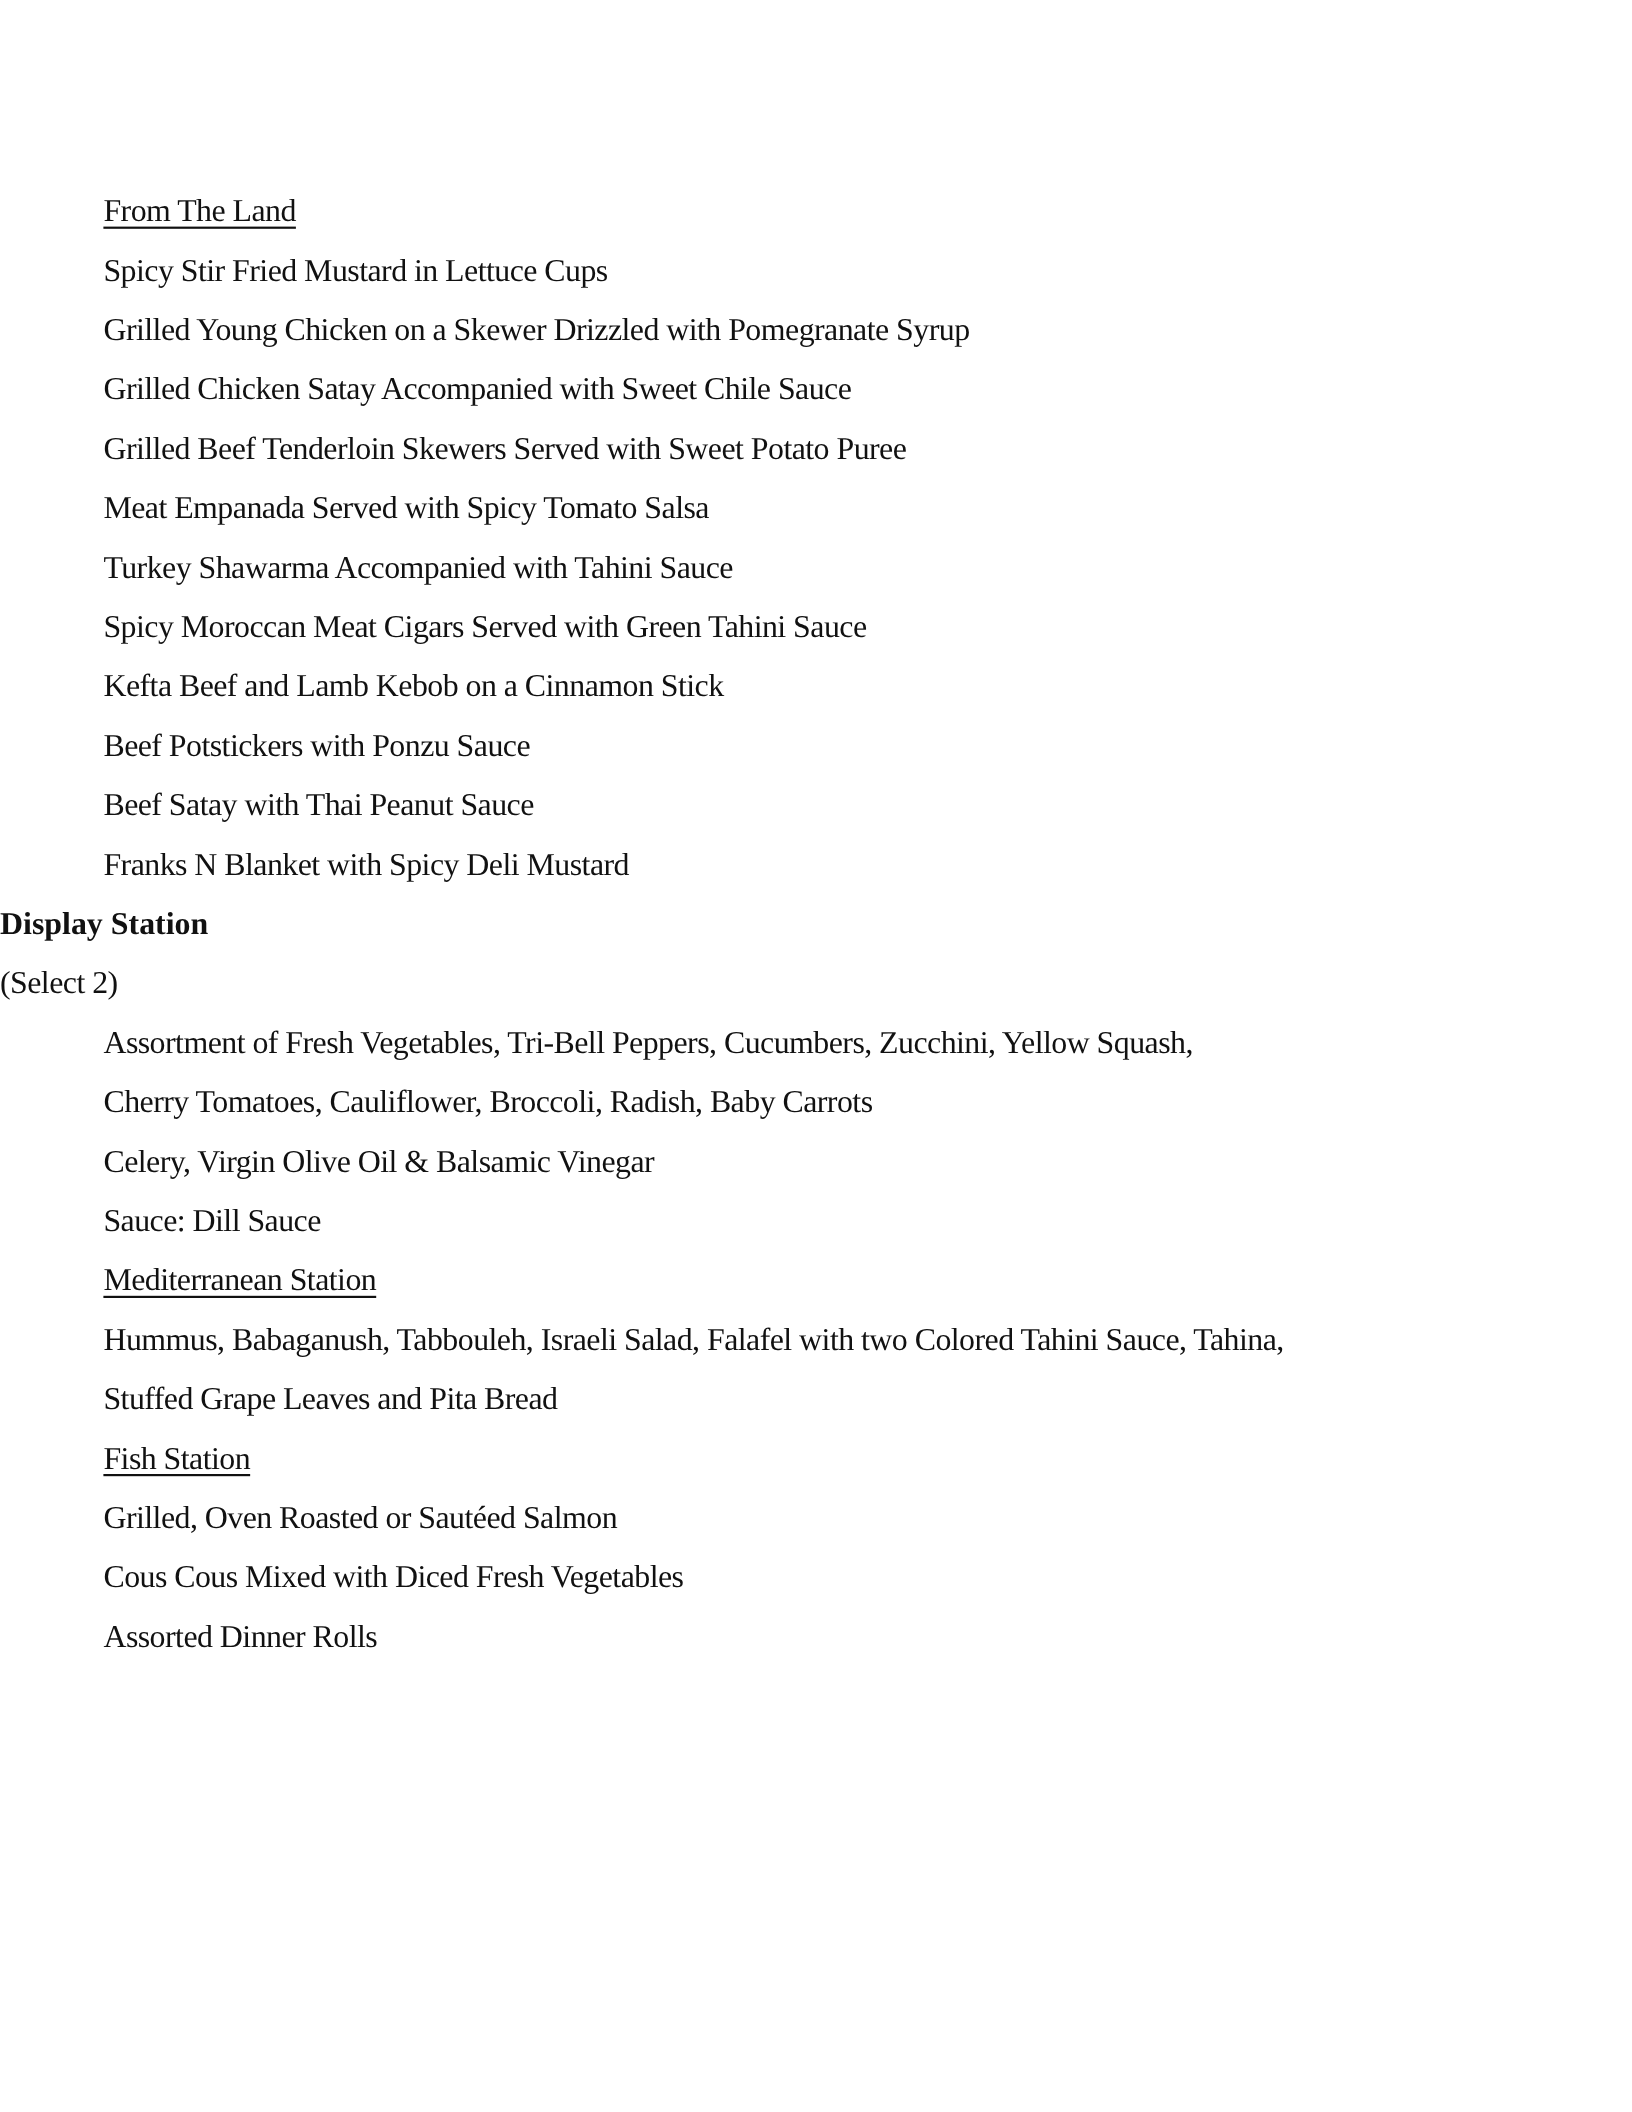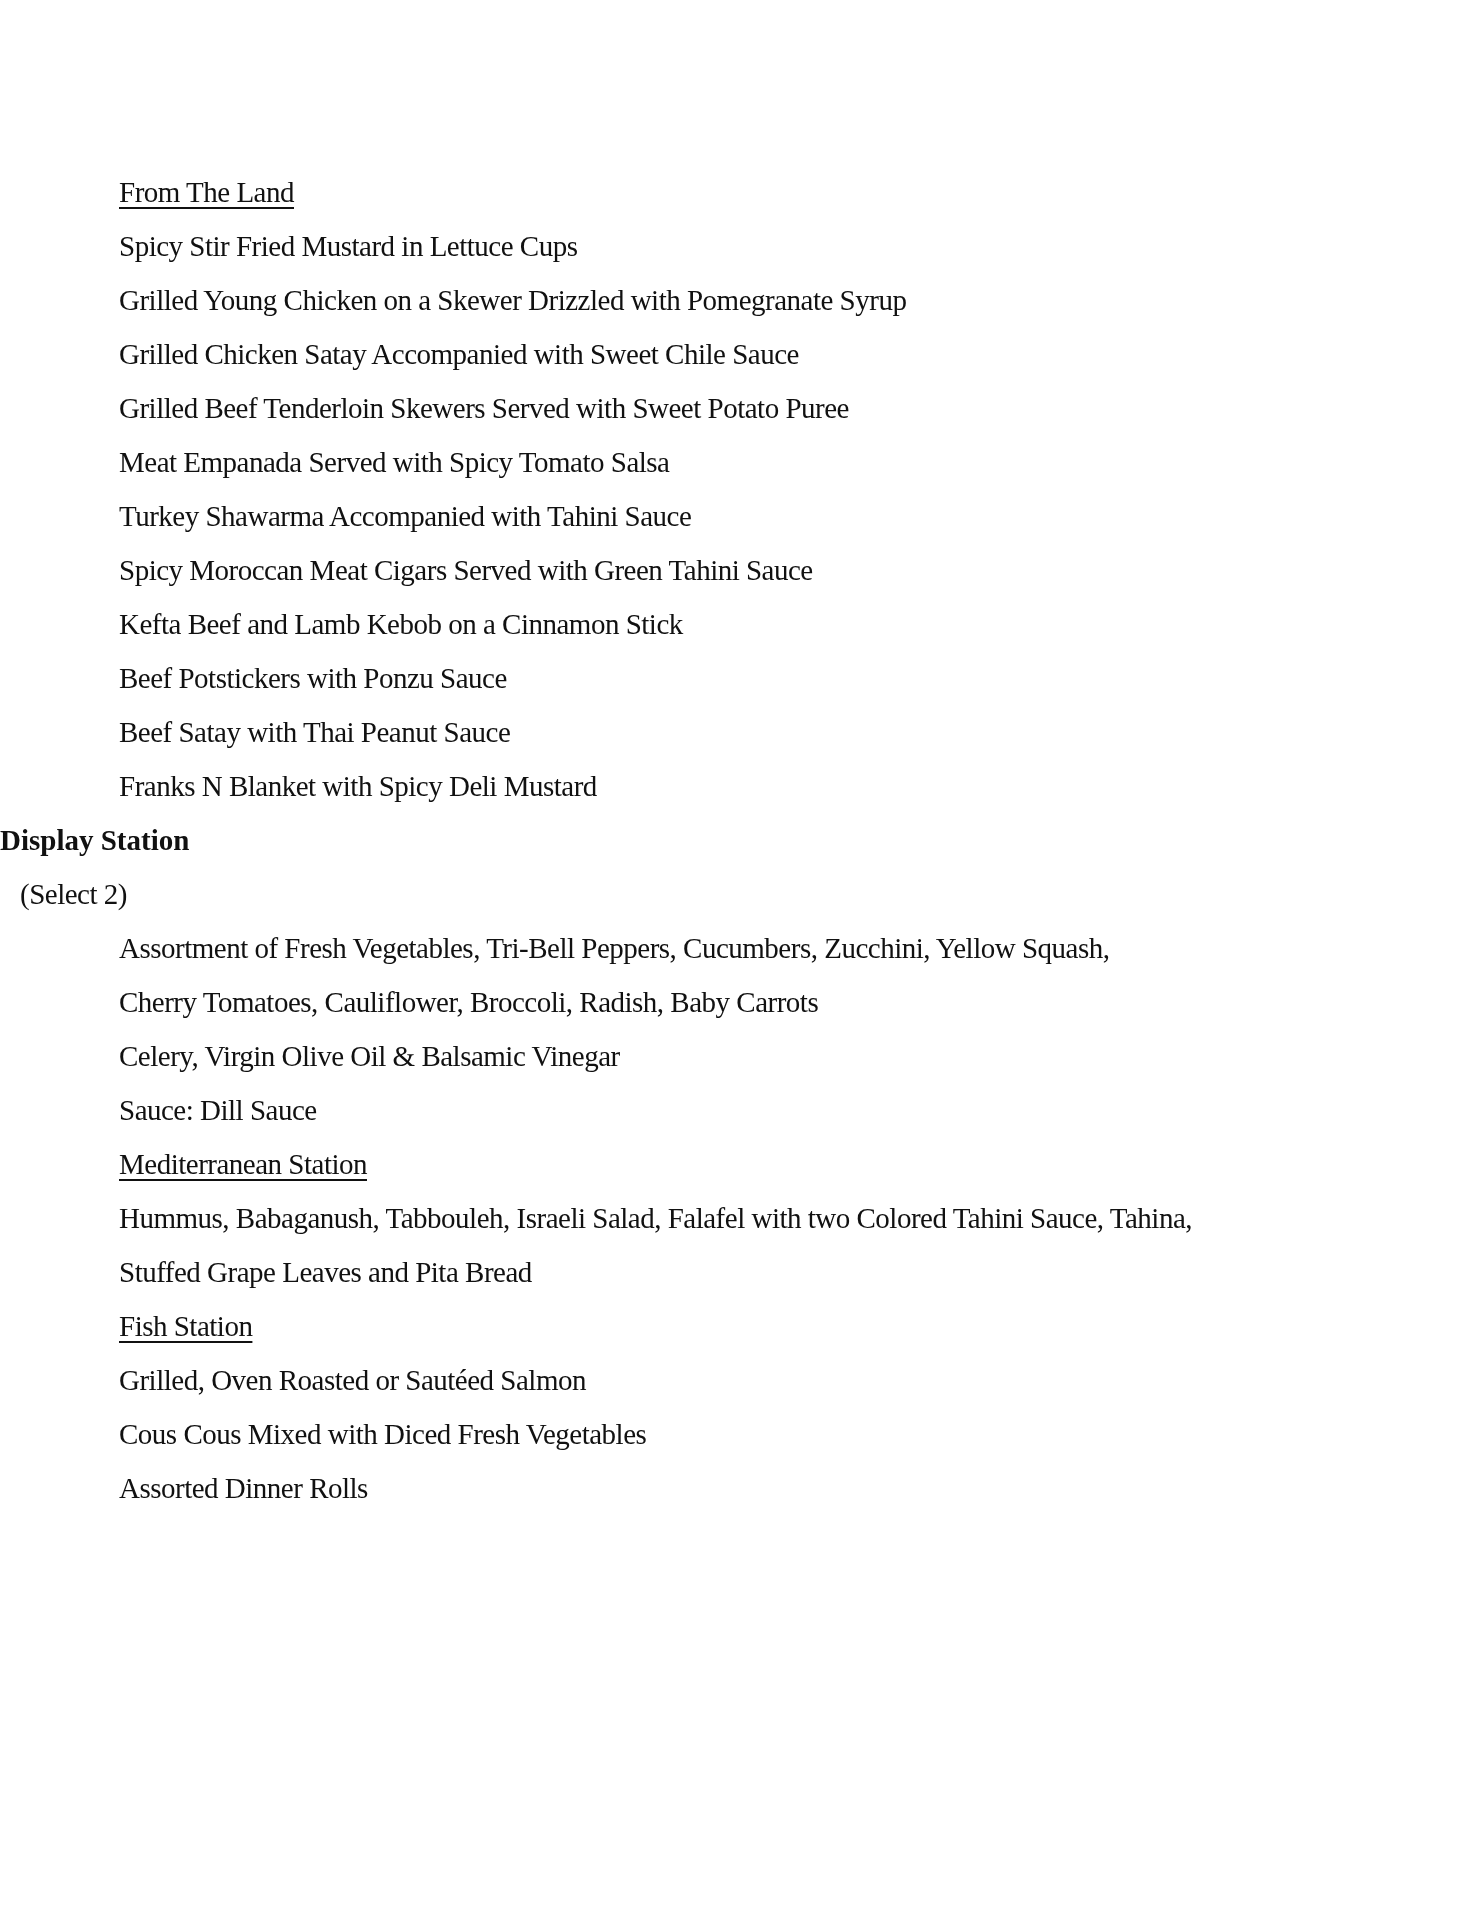--- a/index.html
+++ b/index.html
@@ -18,37 +18,36 @@
     font-family: "Liberation Serif", "DejaVu Serif", serif;
     color: #111111;
     font-size: 29px;
     letter-spacing: -0.5px;
   }
   .page p {
     margin: 0 0 16px 0;
     line-height: 38px;
   }
   .indent {
-    margin-left: 119px;
+    margin-left: 94px;
     width: 1110px;
   }
   .group-heading {
     text-decoration: underline;
     text-decoration-thickness: 1.5px;
     text-underline-offset: 5px;
   }
   .station-title {
     margin-left: 144px;
     margin-top: 79px;
     font-weight: bold;
     letter-spacing: 0;
   }
   .station-subtitle {
     margin-left: 141px;
-    padding-left: 20px;
   }
 </style>
 </head>
 <body>
 
 <div class="page">
 
   <div class="indent">
     <p class="group-heading">From The Land</p>
     <p>Spicy Stir Fried Mustard in Lettuce Cups</p>

